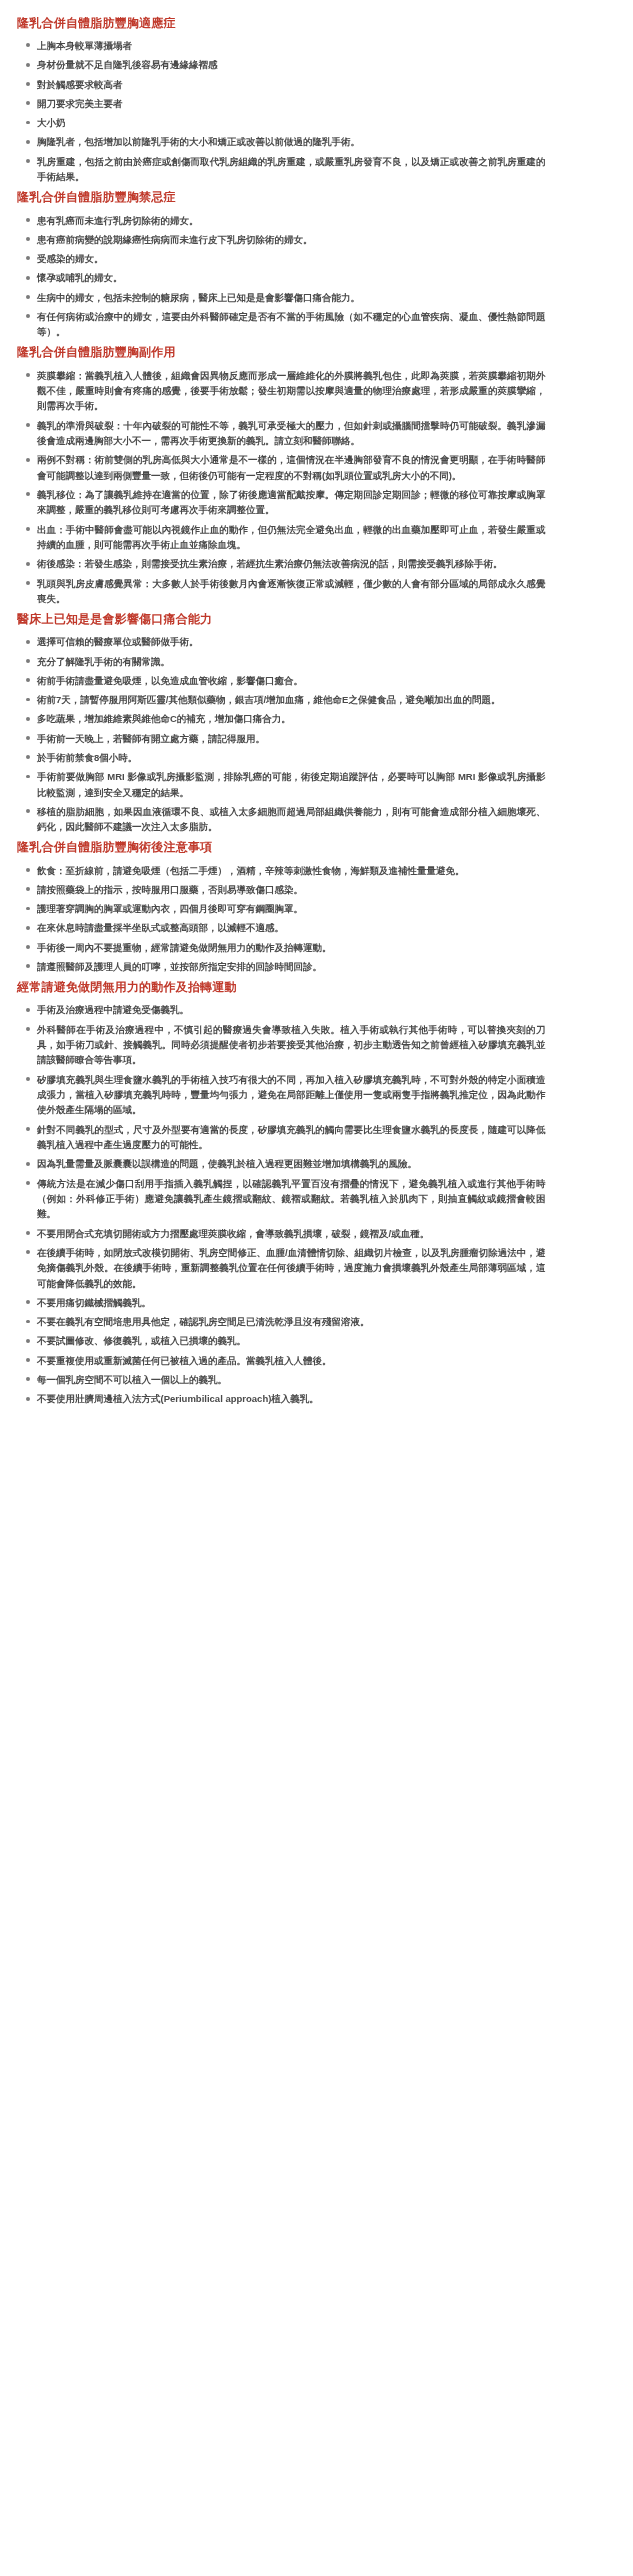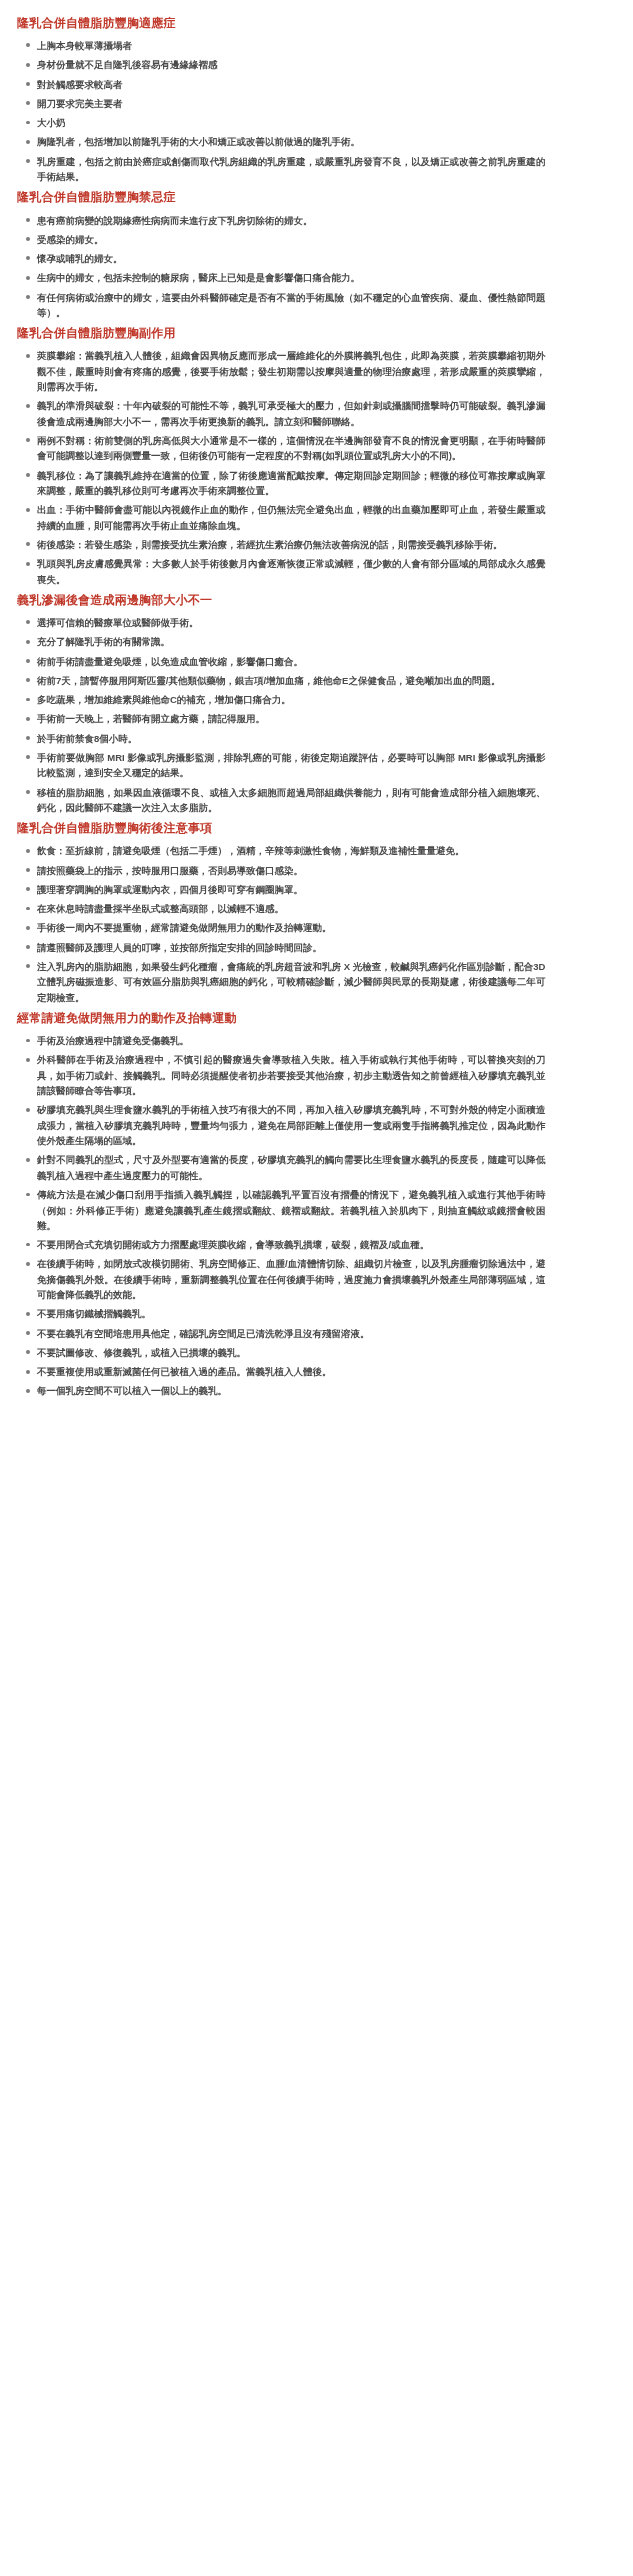--- a/index.html
+++ b/index.html
@@ -69,41 +69,42 @@
           <li>對於觸感要求較高者</li>
           <li>開刀要求完美主要者</li>
           <li>大小奶</li>
           <li>胸隆乳者，包括增加以前隆乳手術的大小和矯正或改善以前做過的隆乳手術。</li>
           <li>乳房重建，包括之前由於癌症或創傷而取代乳房組織的乳房重建，或嚴重乳房發育不良，以及矯正或改善之前乳房重建的手術結果。</li>
         </ul>
       </section>
       <section>
         <h2 class="section-title">隆乳合併自體脂肪豐胸禁忌症</h2>
         <ul class="bullets">
+          <li>患有乳癌而未進行乳房切除術的婦女。</li>
           <li>患有癌前病變的說期緣癌性病病而未進行皮下乳房切除術的婦女。</li>
           <li>受感染的婦女。</li>
           <li>懷孕或哺乳的婦女。</li>
           <li>生病中的婦女，包括未控制的糖尿病，醫床上已知是是會影響傷口痛合能力。</li>
           <li>有任何病術或治療中的婦女，這要由外科醫師確定是否有不當的手術風險（如不穩定的心血管疾病、凝血、優性熱節問題等）。</li>
         </ul>
       </section>
       <section>
         <h2 class="section-title">隆乳合併自體脂肪豐胸副作用</h2>
         <ul class="bullets">
           <li>莢膜攀縮：當義乳植入人體後，組織會因異物反應而形成一層維維化的外膜將義乳包住，此即為莢膜，若莢膜攀縮初期外觀不佳，嚴重時則會有疼痛的感覺，後要手術放鬆；發生初期需以按摩與適量的物理治療處理，若形成嚴重的莢膜攣縮，則需再次手術。</li>
           <li>義乳的準滑與破裂：十年內破裂的可能性不等，義乳可承受極大的壓力，但如針刺或攝腦間擋擊時仍可能破裂。義乳滲漏後會造成兩邊胸部大小不一，需再次手術更換新的義乳。請立刻和醫師聯絡。</li>
           <li>兩例不對稱：術前雙側的乳房高低與大小通常是不一樣的，這個情況在半邊胸部發育不良的情況會更明顯，在手術時醫師會可能調整以達到兩側豐量一致，但術後仍可能有一定程度的不對稱(如乳頭位置或乳房大小的不同)。</li>
           <li>義乳移位：為了讓義乳維持在適當的位置，除了術後應適當配戴按摩。傳定期回診定期回診；輕微的移位可靠按摩或胸罩來調整，嚴重的義乳移位則可考慮再次手術來調整位置。</li>
           <li>出血：手術中醫師會盡可能以內視鏡作止血的動作，但仍無法完全避免出血，輕微的出血藥加壓即可止血，若發生嚴重或持續的血腫，則可能需再次手術止血並痛除血塊。</li>
           <li>術後感染：若發生感染，則需接受抗生素治療，若經抗生素治療仍無法改善病況的話，則需接受義乳移除手術。</li>
           <li>乳頭與乳房皮膚感覺異常：大多數人於手術後數月內會逐漸恢復正常或減輕，僅少數的人會有部分區域的局部成永久感覺喪失。</li>
         </ul>
       </section>
       <section>
-        <h2 class="section-title">義乳滲漏後會造成兩邊胸部大小不一</h2>
+        <h2 class="section-title">醫床上已知是是會影響傷口痛合能力</h2>
         <ul class="bullets">
           <li>選擇可信賴的醫療單位或醫師做手術。</li>
           <li>充分了解隆乳手術的有關常識。</li>
           <li>術前手術請盡量避免吸煙，以免造成血管收縮，影響傷口癒合。</li>
           <li>術前7天，請暫停服用阿斯匹靈/其他類似藥物，銀吉項/增加血痛，維他命E之保健食品，避免噸加出血的問題。</li>
           <li>多吃蔬果，增加維維素與維他命C的補充，增加傷口痛合力。</li>
           <li>手術前一天晚上，若醫師有開立處方藥，請記得服用。</li>
           <li>於手術前禁食8個小時。</li>
           <li>手術前要做胸部 MRI 影像或乳房攝影監測，排除乳癌的可能，術後定期追蹤評估，必要時可以胸部 MRI 影像或乳房攝影比較監測，達到安全又穩定的結果。</li>
           <li>移植的脂肪細胞，如果因血液循環不良、或植入太多細胞而超過局部組織供養能力，則有可能會造成部分植入細胞壞死、鈣化，因此醫師不建議一次注入太多脂肪。</li>
@@ -111,35 +112,36 @@
       </section>
       <section>
         <h2 class="section-title">隆乳合併自體脂肪豐胸術後注意事項</h2>
         <ul class="bullets">
           <li>飲食：至折線前，請避免吸煙（包括二手煙），酒精，辛辣等刺激性食物，海鮮類及進補性量量避免。</li>
           <li>請按照藥袋上的指示，按時服用口服藥，否則易導致傷口感染。</li>
           <li>護理著穿調胸的胸罩或運動內衣，四個月後即可穿有鋼圈胸罩。</li>
           <li>在來休息時請盡量採半坐臥式或整高頭部，以減輕不適感。</li>
           <li>手術後一周內不要提重物，經常請避免做閉無用力的動作及抬轉運動。</li>
           <li>請遵照醫師及護理人員的叮嚀，並按部所指定安排的回診時間回診。</li>
-          <li>注入乳房內的脂肪細胞，如果發生鈣化種瘤，會痛統的乳房超音波和乳房 X 光檢查，較鹹與乳癌鈣化作區別診斷，配合3D立體乳房磁振造影、可有效區分脂肪與乳癌細胞的鈣化，可較精確診斷，減少醫師與民眾的長期疑慮，術後建議每二年可定期檢查。</li>
         </ul>
       </section>
       <section>
         <h2 class="section-title">經常請避免做閉無用力的動作及抬轉運動</h2>
         <ul class="bullets">
           <li>手術及治療過程中請避免受傷義乳。</li>
           <li>外科醫師在手術及治療過程中，不慎引起的醫療過失會導致植入失敗。植入手術或執行其他手術時，可以替換夾刻的刀具，如手術刀或針、接觸義乳。同時必須提醒使者初步若要接受其他治療，初步主動透告知之前曾經植入矽膠填充義乳並請該醫師瞭合等告事項。</li>
           <li>矽膠填充義乳與生理食鹽水義乳的手術植入技巧有很大的不同，再加入植入矽膠填充義乳時，不可對外殼的特定小面積造成張力，當植入矽膠填充義乳時時，豐量均勻張力，避免在局部距離上僅使用一隻或兩隻手指將義乳推定位，因為此動作使外殼產生隔塌的區域。</li>
           <li>針對不同義乳的型式，尺寸及外型要有適當的長度，矽膠填充義乳的觸向需要比生理食鹽水義乳的長度長，隨建可以降低義乳植入過程中產生過度壓力的可能性。</li>
+          <li>因為乳量需量及脈囊囊以誤構造的問題，使義乳於植入過程更困難並增加填構義乳的風險。</li>
           <li>傳統方法是在減少傷口刮用手指插入義乳觸捏，以確認義乳平置百沒有摺疊的情況下，避免義乳植入或進行其他手術時（例如：外科修正手術）應避免讓義乳產生鏡摺或翻紋、鏡褶或翻紋。若義乳植入於肌肉下，則抽直觸紋或鏡摺會較困難。</li>
           <li>不要用閉合式充填切開術或方力摺壓處理莢膜收縮，會導致義乳損壞，破裂，鏡褶及/或血種。</li>
           <li>在後續手術時，如閉放式改模切開術、乳房空間修正、血腫/血清體情切除、組織切片檢查，以及乳房腫瘤切除過法中，避免摘傷義乳外殼。在後續手術時，重新調整義乳位置在任何後續手術時，過度施力會損壞義乳外殼產生局部薄弱區域，這可能會降低義乳的效能。</li>
           <li>不要用痛切鐵械摺觸義乳。</li>
           <li>不要在義乳有空間培患用具他定，確認乳房空間足已清洗乾淨且沒有殘留溶液。</li>
           <li>不要試圖修改、修復義乳，或植入已損壞的義乳。</li>
           <li>不要重複使用或重新滅菌任何已被植入過的產品。當義乳植入人體後。</li>
           <li>每一個乳房空間不可以植入一個以上的義乳。</li>
+          <li>不要使用壯臍周邊植入法方式(Periumbilical approach)植入義乳。</li>
         </ul>
       </section>
     </div>
 </div>
 
 
 </body></html>

